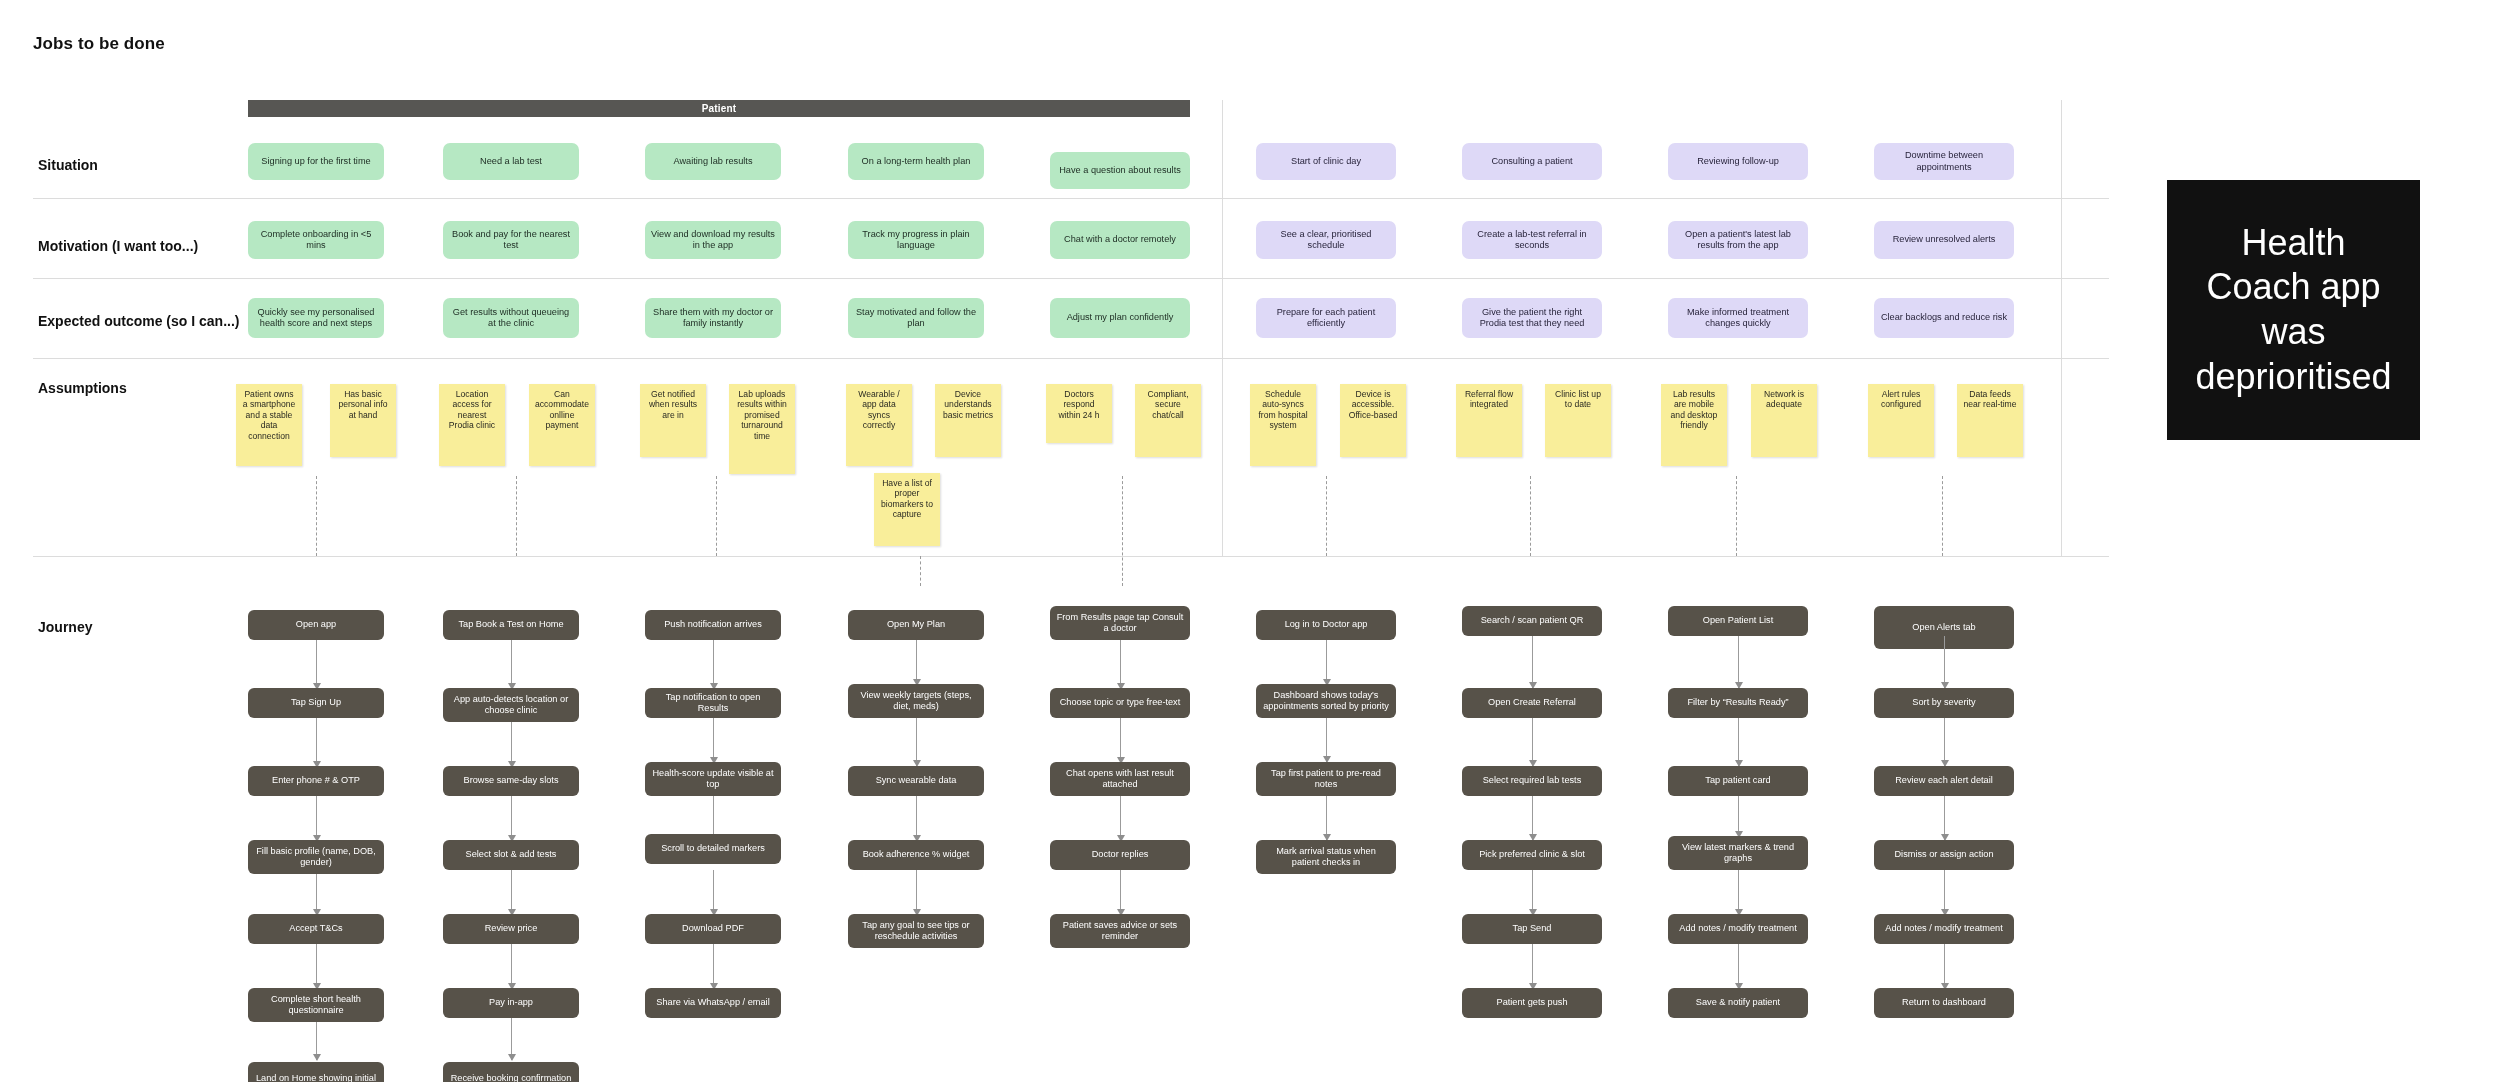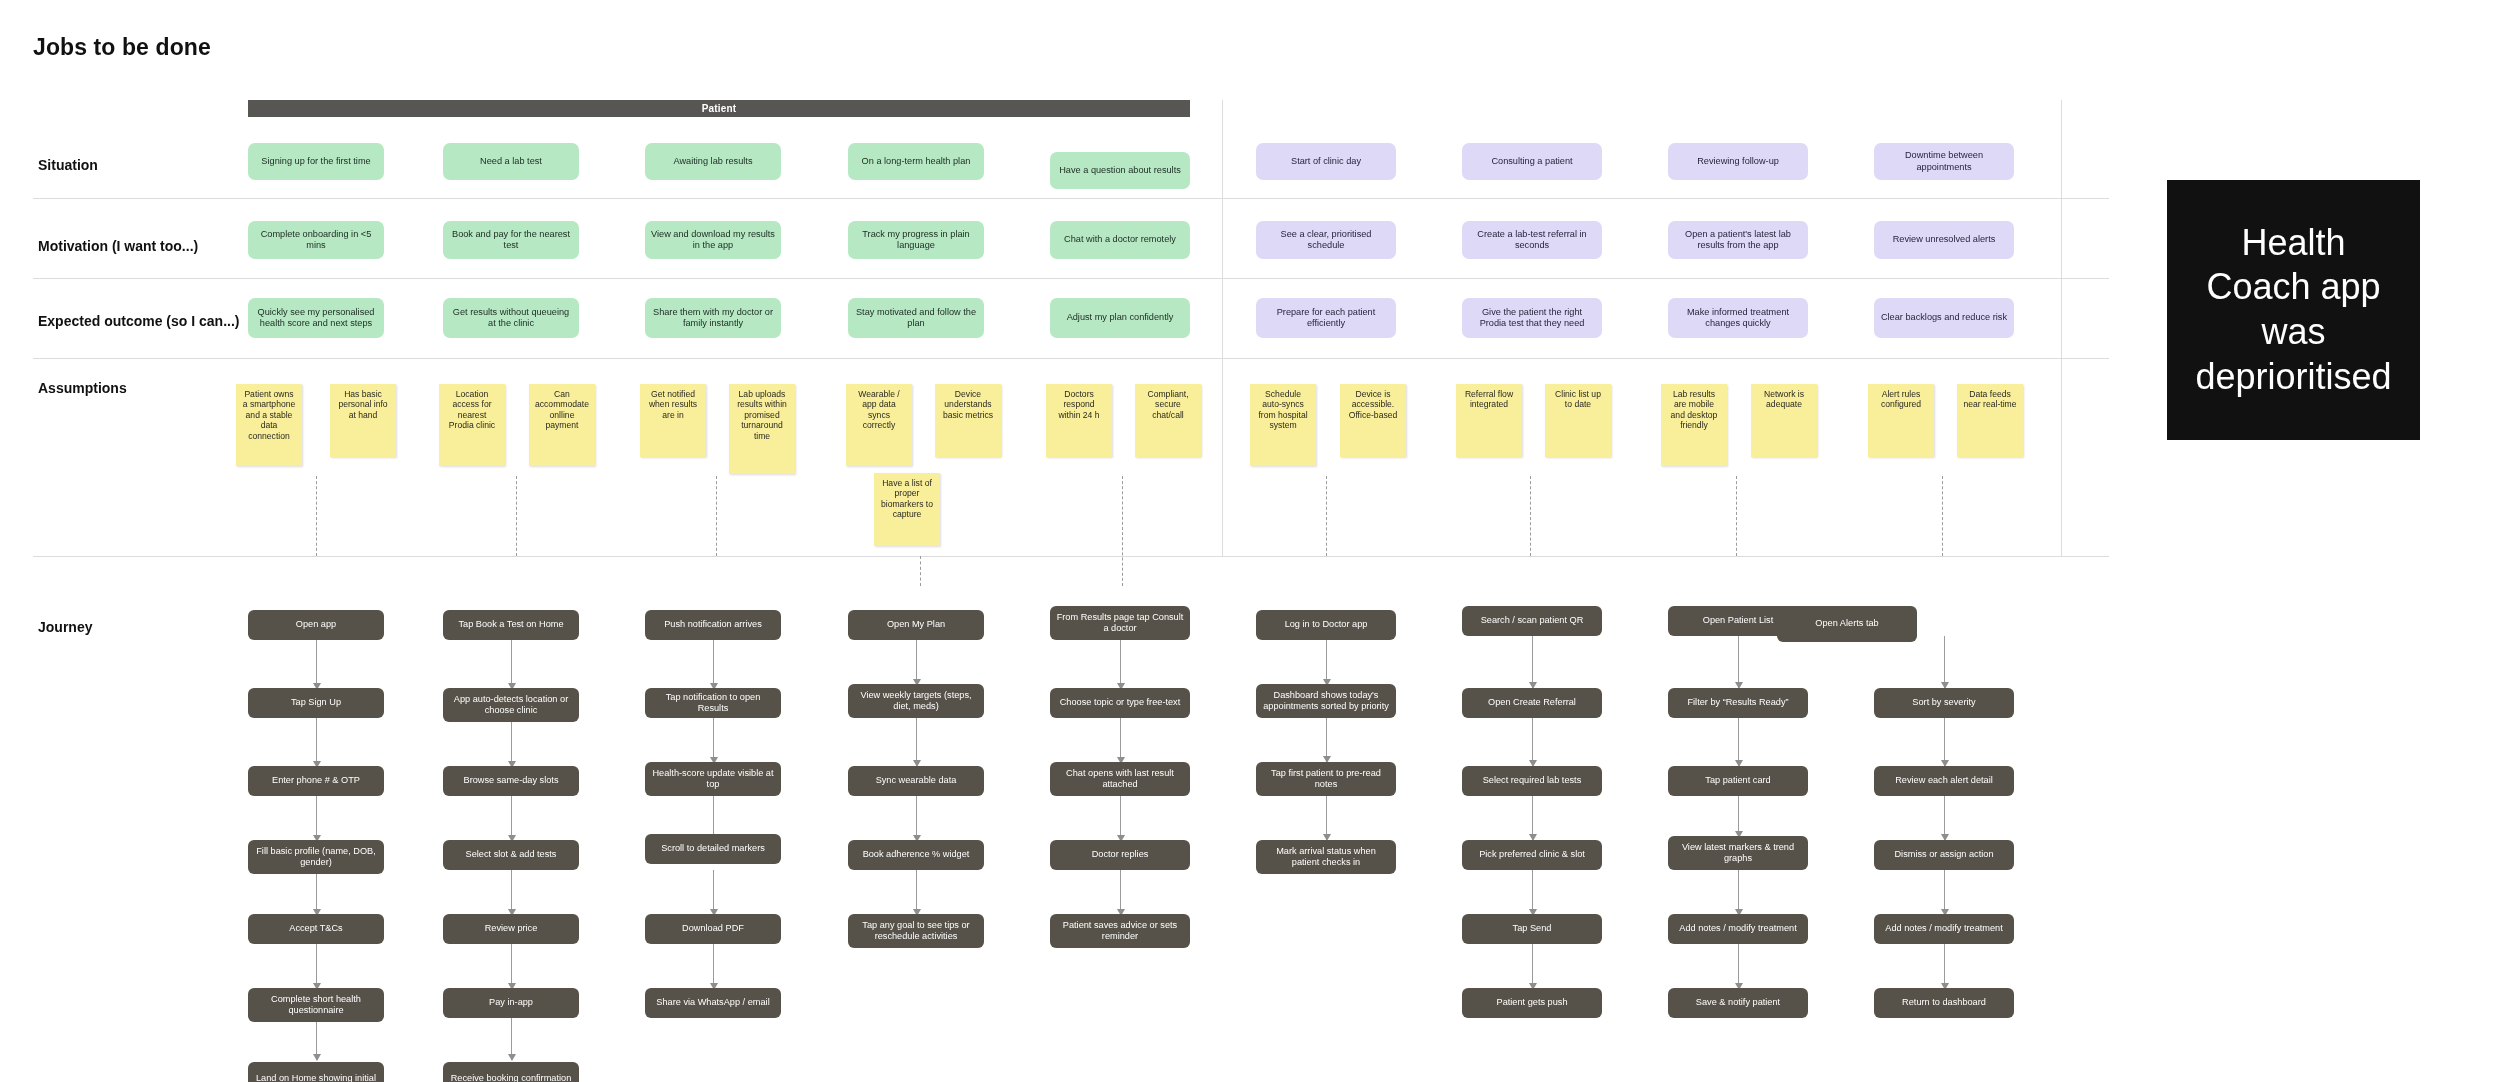--- a/index.html
+++ b/index.html
@@ -15,21 +15,21 @@
     width: 2500px;
     height: 1082px;
     overflow: hidden;
     background: #ffffff;
   }
 
   
   .page-title {
     position: absolute;
     left: 33px; top: 34px;
-    font-size: 23px;
+    font-size: 17px;
     font-weight: 700;
     letter-spacing: .1px;
     color: #111;
   }
 
   
   .row-label {
     position: absolute;
     left: 38px;
     font-size: 14px;
@@ -197,21 +197,21 @@
 
   <div class="card note fs9" style="left:439px; top:384px; width:66px; height:82px">Location access for nearest Prodia clinic</div>
   <div class="card note fs9" style="left:529px; top:384px; width:66px; height:82px">Can accommodate onlline payment</div>
 
   <div class="card note fs9" style="left:640px; top:384px; width:66px; height:73px">Get notified when results are in</div>
   <div class="card note fs9" style="left:729px; top:384px; width:66px; height:90px">Lab uploads results within promised turnaround time</div>
 
   <div class="card note fs9" style="left:846px; top:384px; width:66px; height:82px">Wearable / app data syncs correctly</div>
   <div class="card note fs9" style="left:935px; top:384px; width:66px; height:73px">Device understands basic metrics</div>
 
-  <div class="card note fs9" style="left:1046px; top:384px; width:66px; height:73px">Doctors respond within 24 h</div>
+  <div class="card note fs9" style="left:1046px; top:384px; width:66px; height:59px">Doctors respond within 24 h</div>
   <div class="card note fs9" style="left:1135px; top:384px; width:66px; height:73px">Compliant, secure chat/call</div>
 
   <div class="card note fs9" style="left:874px; top:473px; width:66px; height:73px">Have a list of proper biomarkers to capture</div>
 
   <div class="card note fs9" style="left:1250px; top:384px; width:66px; height:82px">Schedule auto-syncs from hospital system</div>
   <div class="card note fs9" style="left:1340px; top:384px; width:66px; height:73px">Device is accessible. Office-based</div>
 
   <div class="card note fs9" style="left:1456px; top:384px; width:66px; height:73px">Referral flow integrated</div>
   <div class="card note fs9" style="left:1545px; top:384px; width:66px; height:73px">Clinic list up to date</div>
 
@@ -316,21 +316,21 @@
   <div class="card step fs10" style="left:1668px; top:688px; width:140px; height:30px">Filter by “Results Ready”</div>
   <div class="conn" style="left:1738px; top:718px; height:48px"></div>
   <div class="card step fs10" style="left:1668px; top:766px; width:140px; height:30px">Tap patient card</div>
   <div class="conn" style="left:1738px; top:796px; height:41px"></div>
   <div class="card step fs10" style="left:1668px; top:836px; width:140px; height:34px">View latest markers &amp; trend graphs</div>
   <div class="conn" style="left:1738px; top:870px; height:45px"></div>
   <div class="card step fs10" style="left:1668px; top:914px; width:140px; height:30px">Add notes / modify treatment</div>
   <div class="conn" style="left:1738px; top:944px; height:45px"></div>
   <div class="card step fs10" style="left:1668px; top:988px; width:140px; height:30px">Save &amp; notify patient</div>
 
-  <div class="card step fs10" style="left:1777px; top:606px; width:140px; height:36px">Open Alerts tab</div>
+  <div class="card step fs10" style="left:1874px; top:606px; width:140px; height:43px">Open Alerts tab</div>
   <div class="conn" style="left:1944px; top:636px; height:52px"></div>
   <div class="card step fs10" style="left:1874px; top:688px; width:140px; height:30px">Sort by severity</div>
   <div class="conn" style="left:1944px; top:718px; height:48px"></div>
   <div class="card step fs10" style="left:1874px; top:766px; width:140px; height:30px">Review each alert detail</div>
   <div class="conn" style="left:1944px; top:796px; height:44px"></div>
   <div class="card step fs10" style="left:1874px; top:840px; width:140px; height:30px">Dismiss or assign action</div>
   <div class="conn" style="left:1944px; top:870px; height:45px"></div>
   <div class="card step fs10" style="left:1874px; top:914px; width:140px; height:30px">Add notes / modify treatment</div>
   <div class="conn" style="left:1944px; top:944px; height:45px"></div>
   <div class="card step fs10" style="left:1874px; top:988px; width:140px; height:30px">Return to dashboard</div>

